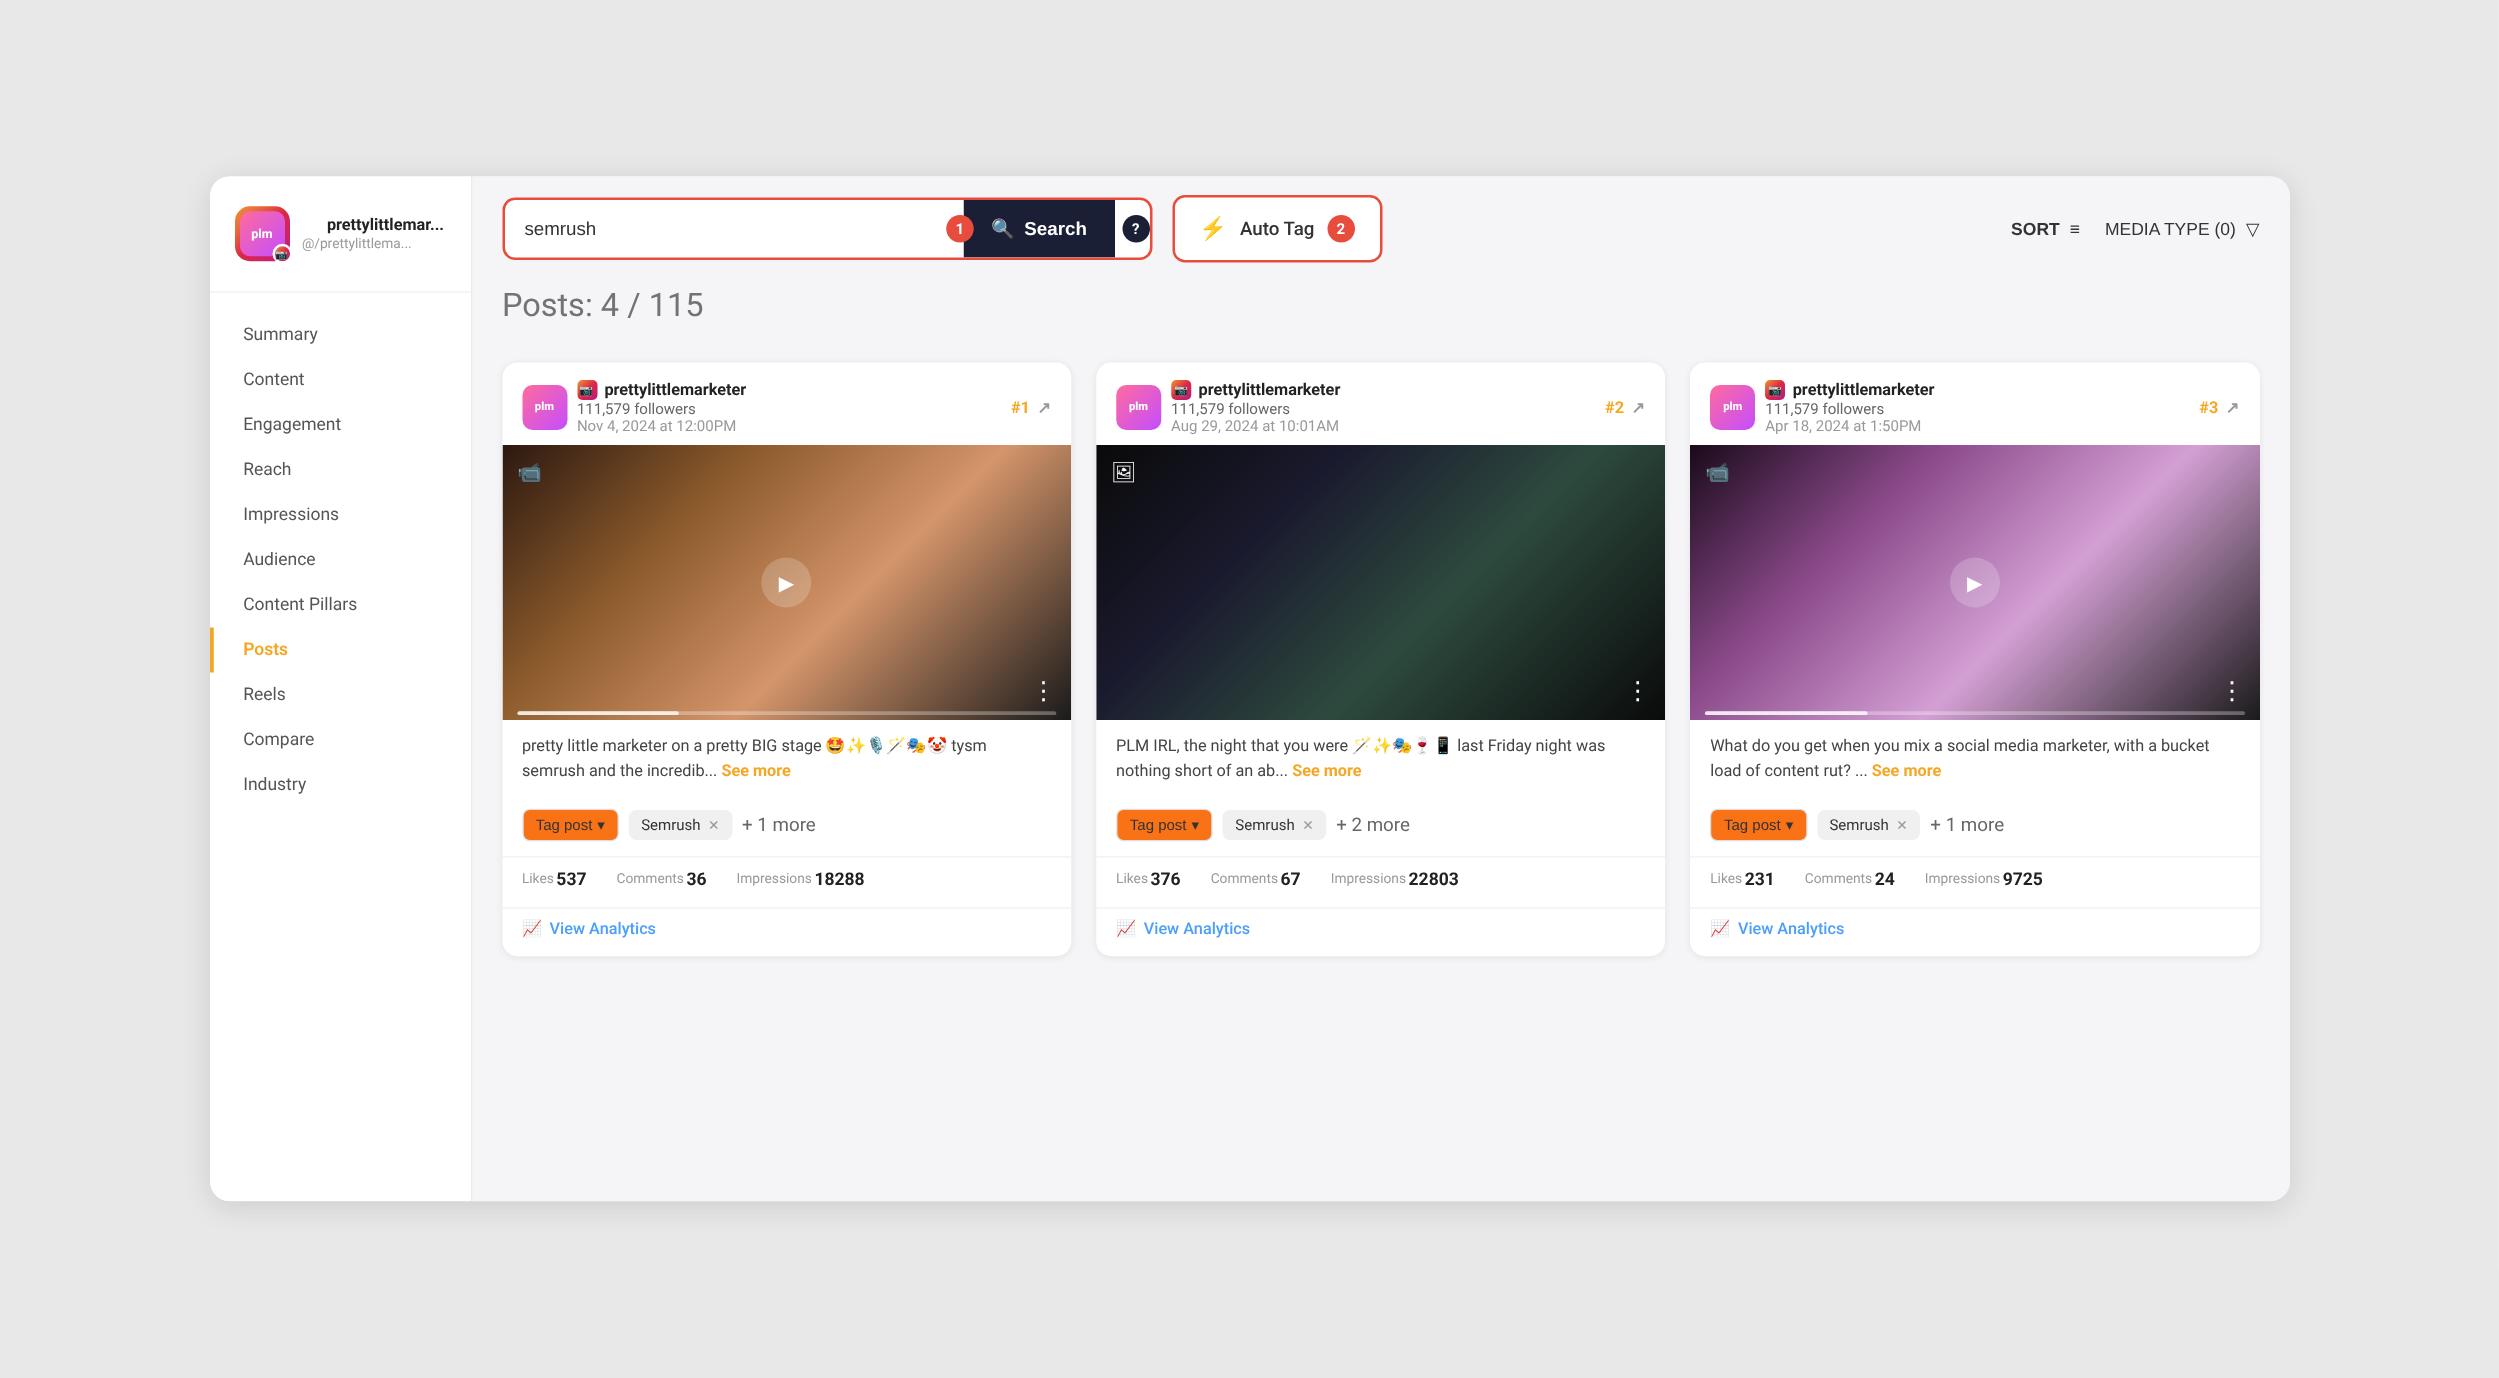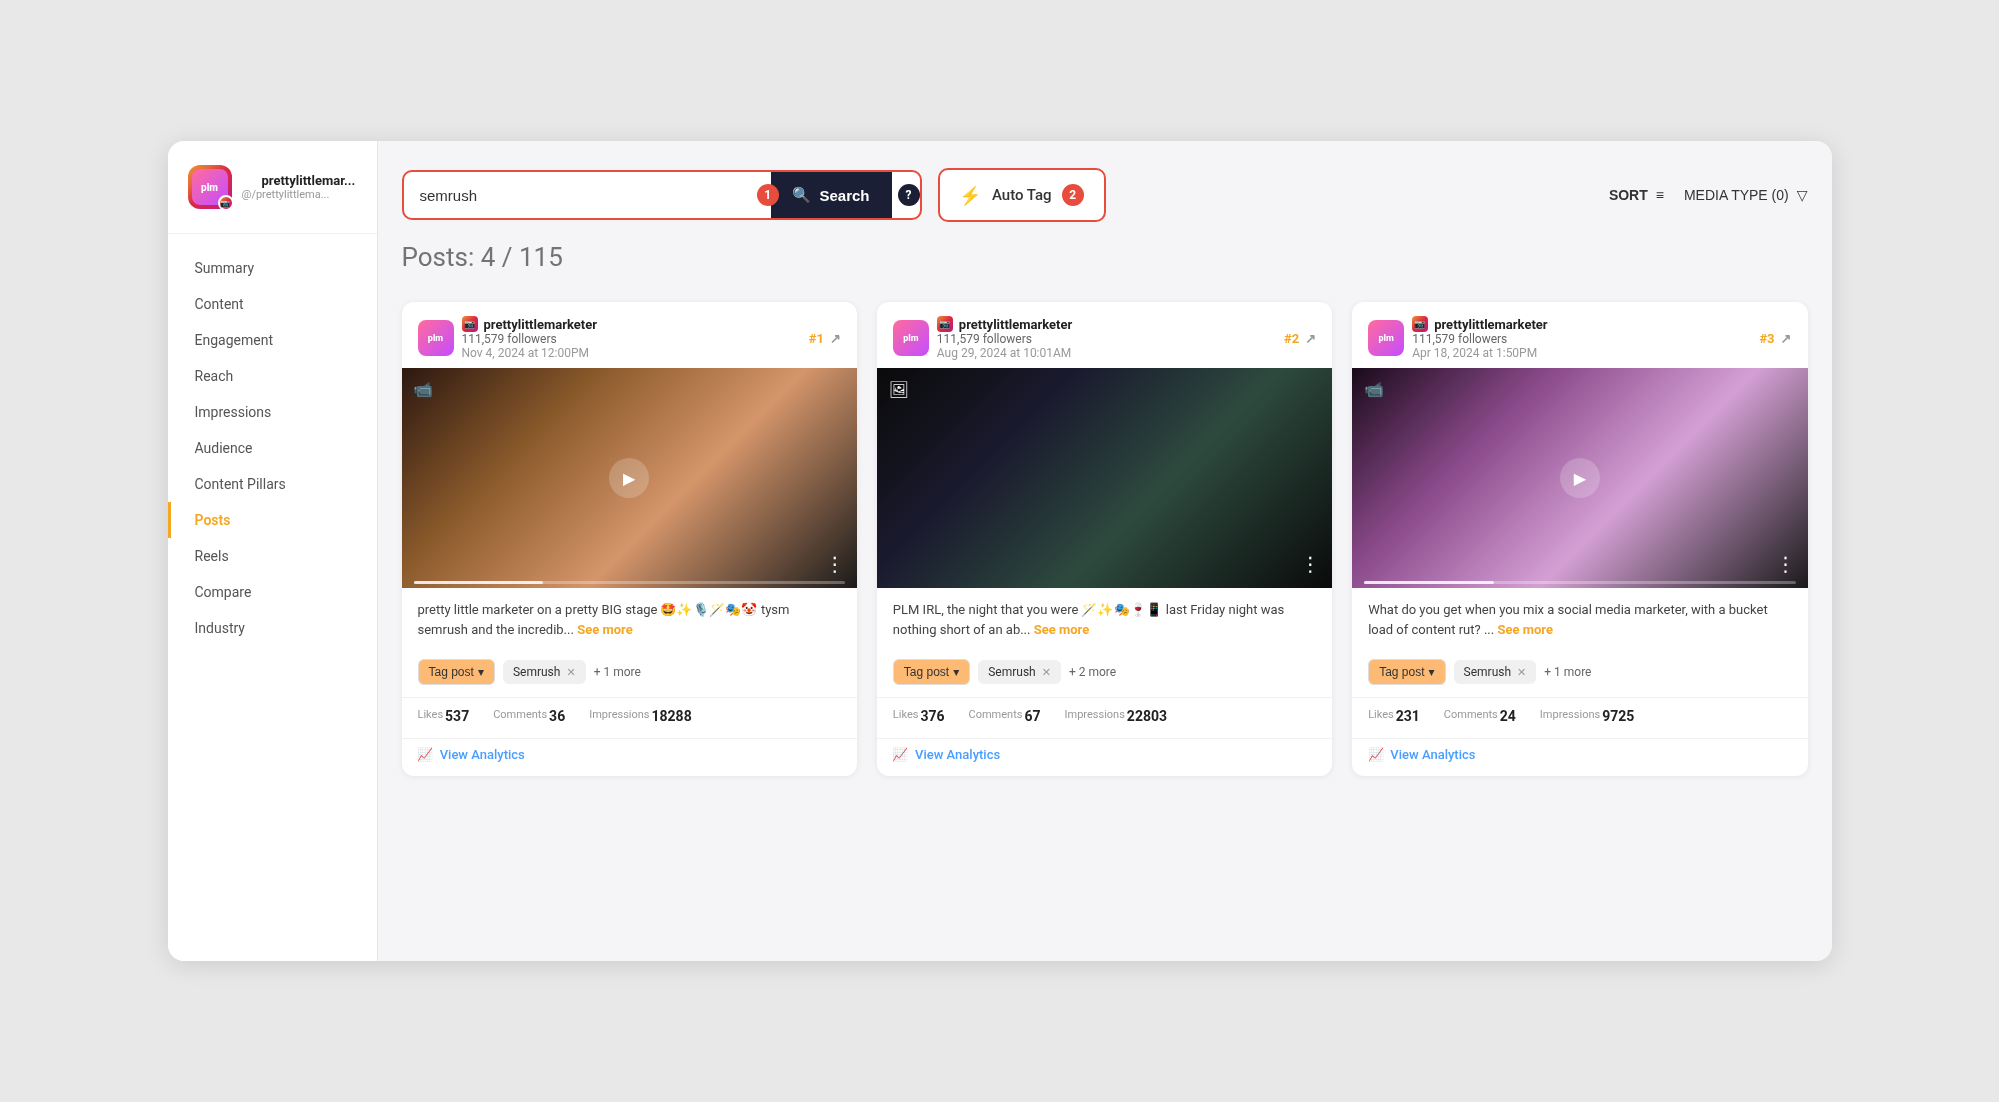--- a/index.html
+++ b/index.html
@@ -103,21 +103,21 @@
       transition: background 0.15s;
     }
     .nav-item.active {
       color: #f5a623;
       font-weight: 600;
       border-left: 3px solid #f5a623;
     }
     
     .main-content {
       flex: 1;
-      padding: 27px 24px;
+      padding: 15px 24px;
       overflow-y: auto;
       background: #f5f5f7;
     }
     
     .top-bar {
       display: flex;
       align-items: center;
       gap: 16px;
       margin-bottom: 20px;
     }
@@ -411,21 +411,21 @@
       cursor: pointer;
     }
     .card-tags {
       padding: 8px 16px 12px 16px;
       display: flex;
       align-items: center;
       gap: 8px;
       flex-wrap: wrap;
     }
     .tag-post-btn {
-      background: #fdba74;
+      background: #f97316;
       border: 1px solid #ddd;
       border-radius: 6px;
       padding: 5px 10px;
       font-size: 12px;
       cursor: pointer;
       display: flex;
       align-items: center;
       gap: 4px;
       color: #333;
     }
@@ -438,21 +438,21 @@
       align-items: center;
       gap: 6px;
       color: #333;
     }
     .chip-x {
       cursor: pointer;
       color: #999;
       font-size: 11px;
     }
     .more-tags {
-      font-size: 12px;
+      font-size: 15px;
       color: #666;
     }
     .card-stats {
       padding: 10px 16px 14px 16px;
       display: flex;
       gap: 24px;
       border-top: 1px solid #f0f0f0;
     }
     .stat-item {
       display: flex;

